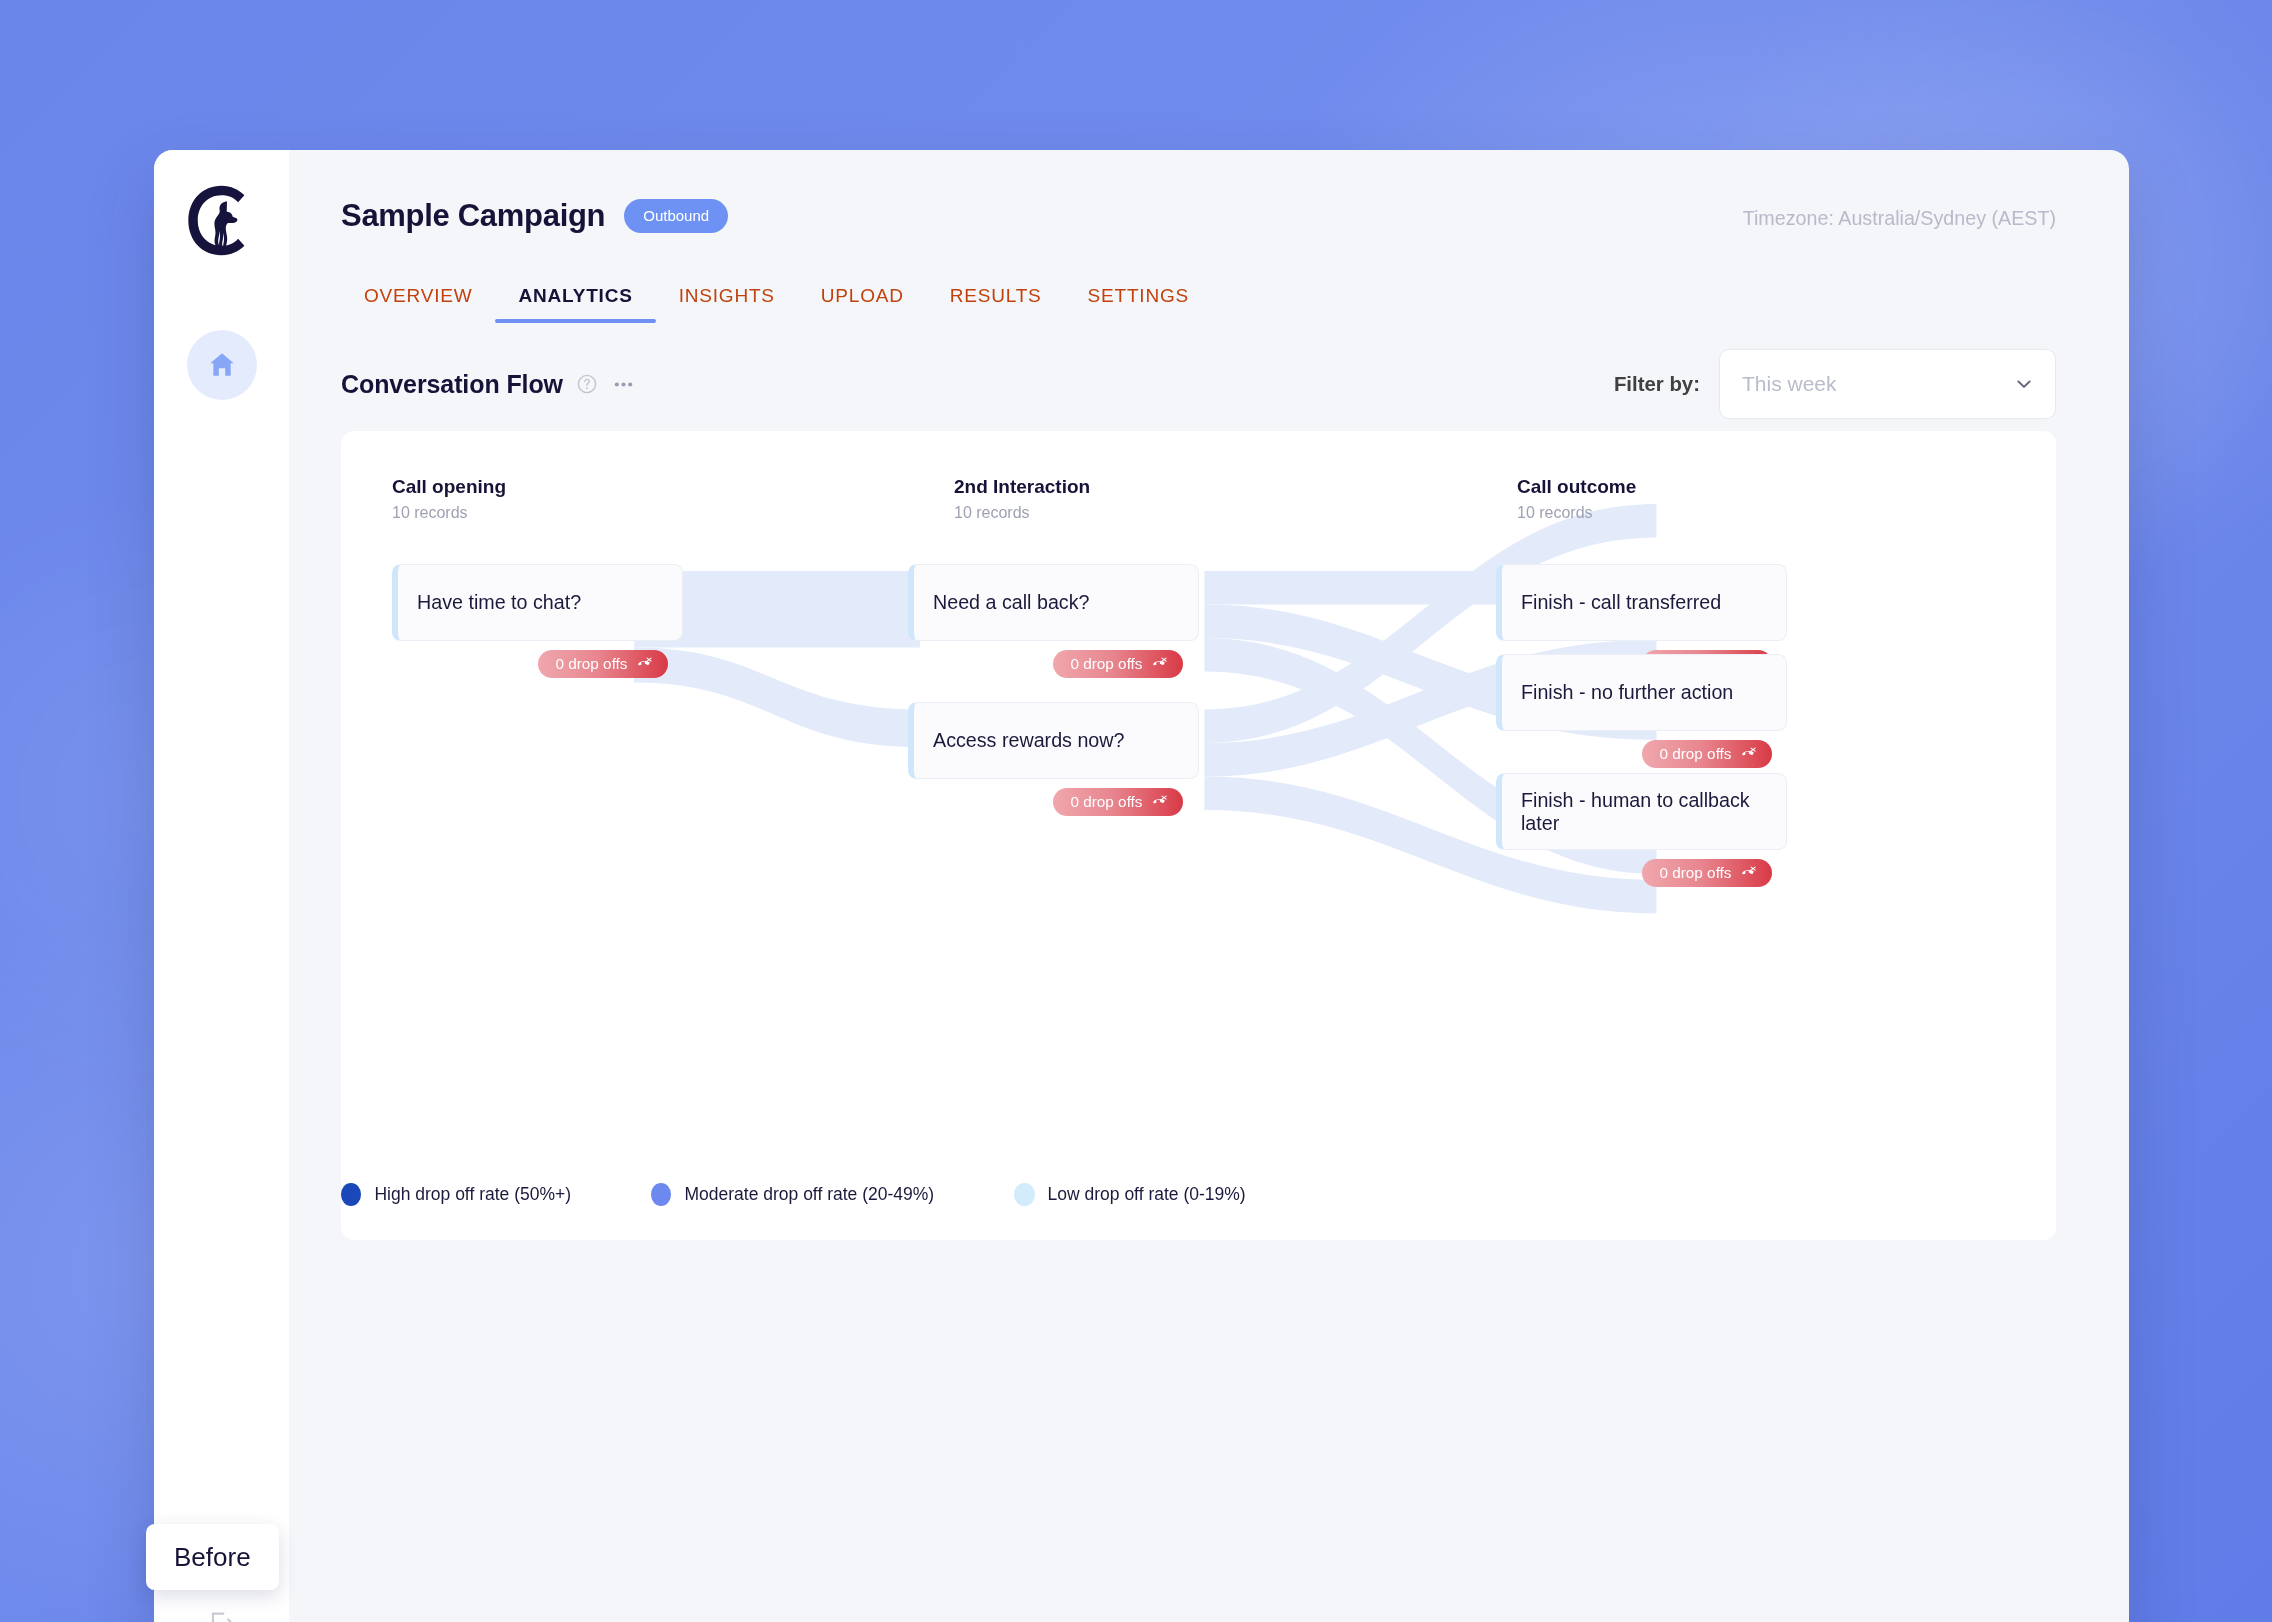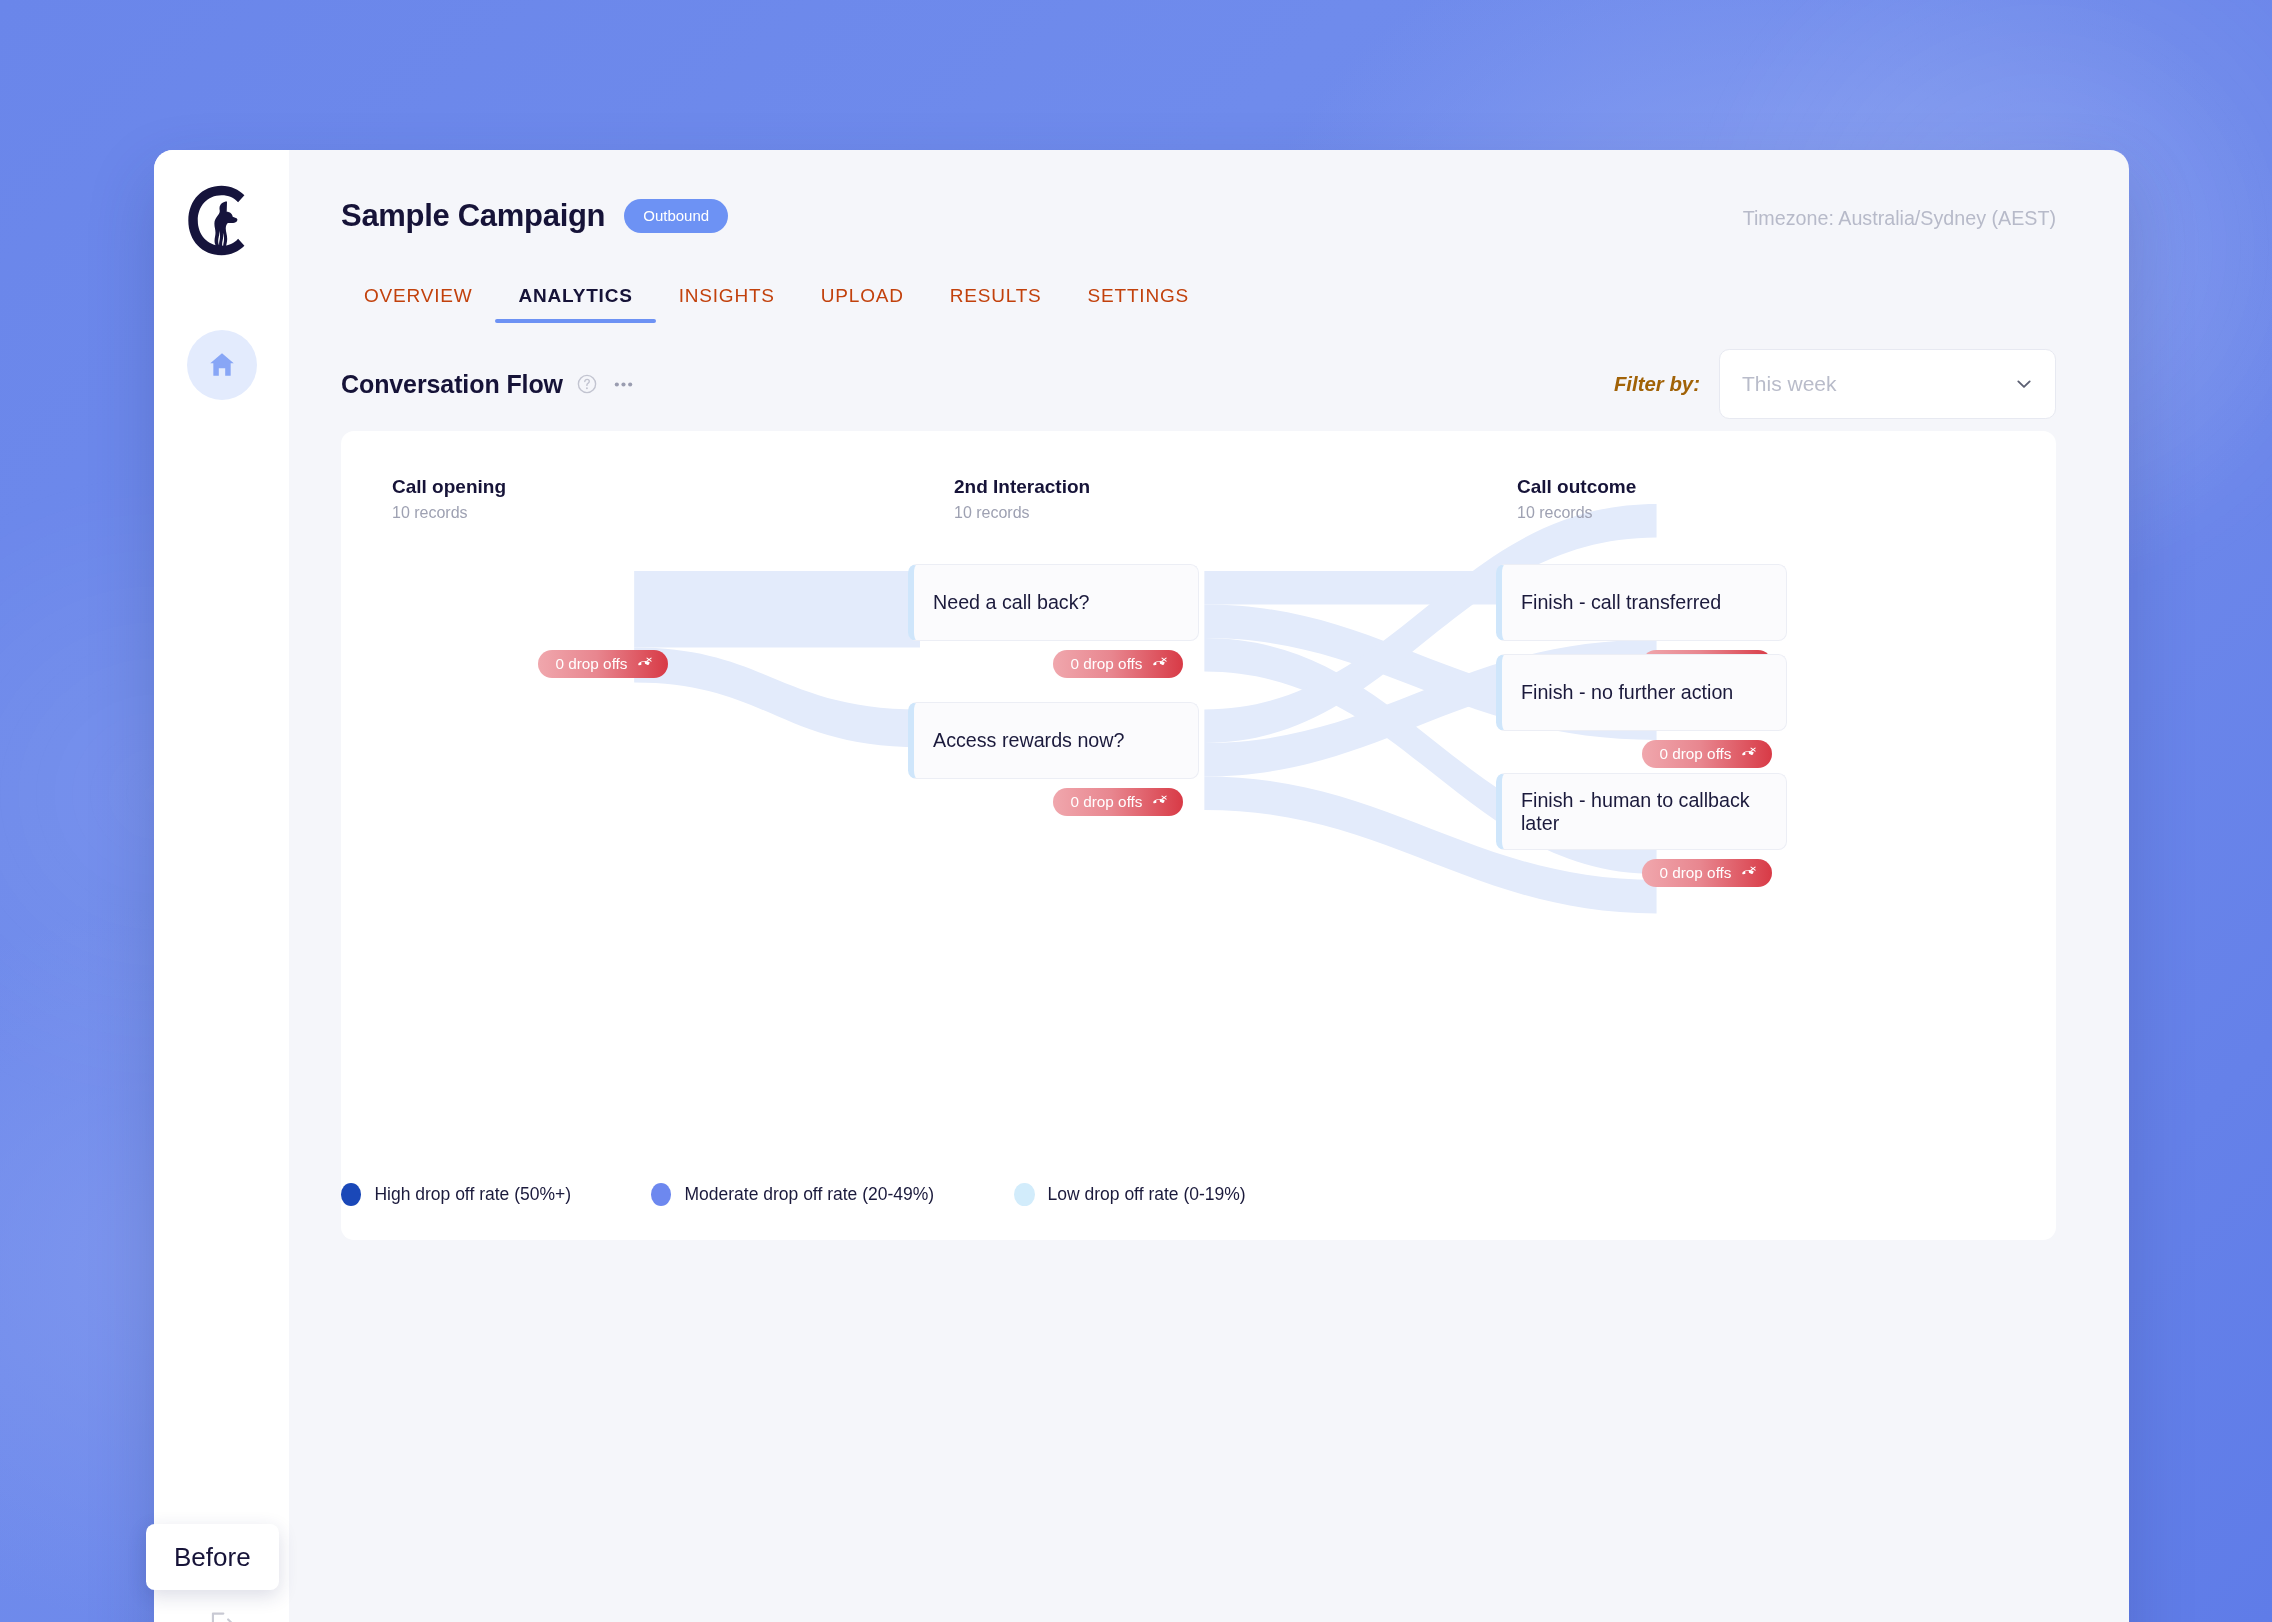--- a/index.html
+++ b/index.html
@@ -89,21 +89,21 @@
   }
 
   
   #section-head {
     display: flex; align-items: center; padding: 26px 73px 0 52px;
   }
   #section-title { font-size: 25px; font-weight: 700; color: #161338; letter-spacing: -0.1px; }
   #info-icon { margin-left: 13px; width: 22px; height: 22px; display: block; }
   #more-icon { margin-left: 13px; width: 25px; height: 25px; display: block; }
   #filter-wrap { margin-left: auto; display: flex; align-items: center; gap: 19px; }
-  #filter-label { font-size: 20.4px; font-weight: 700; color: #a16207; font-style: italic; }
+  #filter-label { font-size: 20.4px; font-weight: 700; color: #404040; }
   #filter-select {
     width: 337px; height: 70px; border: 1.5px solid #e7e9f1; border-radius: 10.2px;
     background: #ffffff; display: flex; align-items: center;
     padding: 0 20.4px 0 22px;
   }
   #filter-value { font-size: 21px; color: #b9bcca; }
   #chevron-icon { margin-left: auto; width: 22px; height: 22px; display: block; }
 
   
   #flow-panel {
@@ -271,20 +271,23 @@
       </div>
       <div class="col-head" style="left:613px; top:45px;">
         <div class="ch-title">2nd Interaction</div>
         <div class="ch-sub">10 records</div>
       </div>
       <div class="col-head" style="left:1176px; top:45px;">
         <div class="ch-title">Call outcome</div>
         <div class="ch-sub">10 records</div>
       </div>
 
+      <div class="node" style="left:51px; top:133px; width:291px; height:77px;">
+        <div class="node-label">Have time to chat?</div>
+      </div>
       <div class="dropoff-badge" style="left:197px; top:219px;">
         <span>0 drop offs</span>
         <svg class="do-icon" viewBox="0 0 24 24">
           <path d="M3.6 11.4c3.6-3.5 10.5-4.2 15.2-1.5l-.9 2.7c-.6 1.3-1.6 1.2-2.6.8l-2.2-.9c-.7-.3-1-.8-1-1.6V9.3c-1.9-.2-3.6.1-5.2.9l.5 1.8c.2.9-.1 1.6-1.1 1.8l-1.9.3c-.9.1-1.4-.5-1.3-1.3z" fill="#ffffff"></path>
           <path d="M15.1 4.2l5.6 4.2M20.7 4.2l-5.6 4.2" stroke="#ffffff" stroke-width="1.5" stroke-linecap="round"></path>
         </svg>
       </div>
 
       <div class="node" style="left:567px; top:133px; width:291px; height:77px;">
         <div class="node-label">Need a call back?</div>

